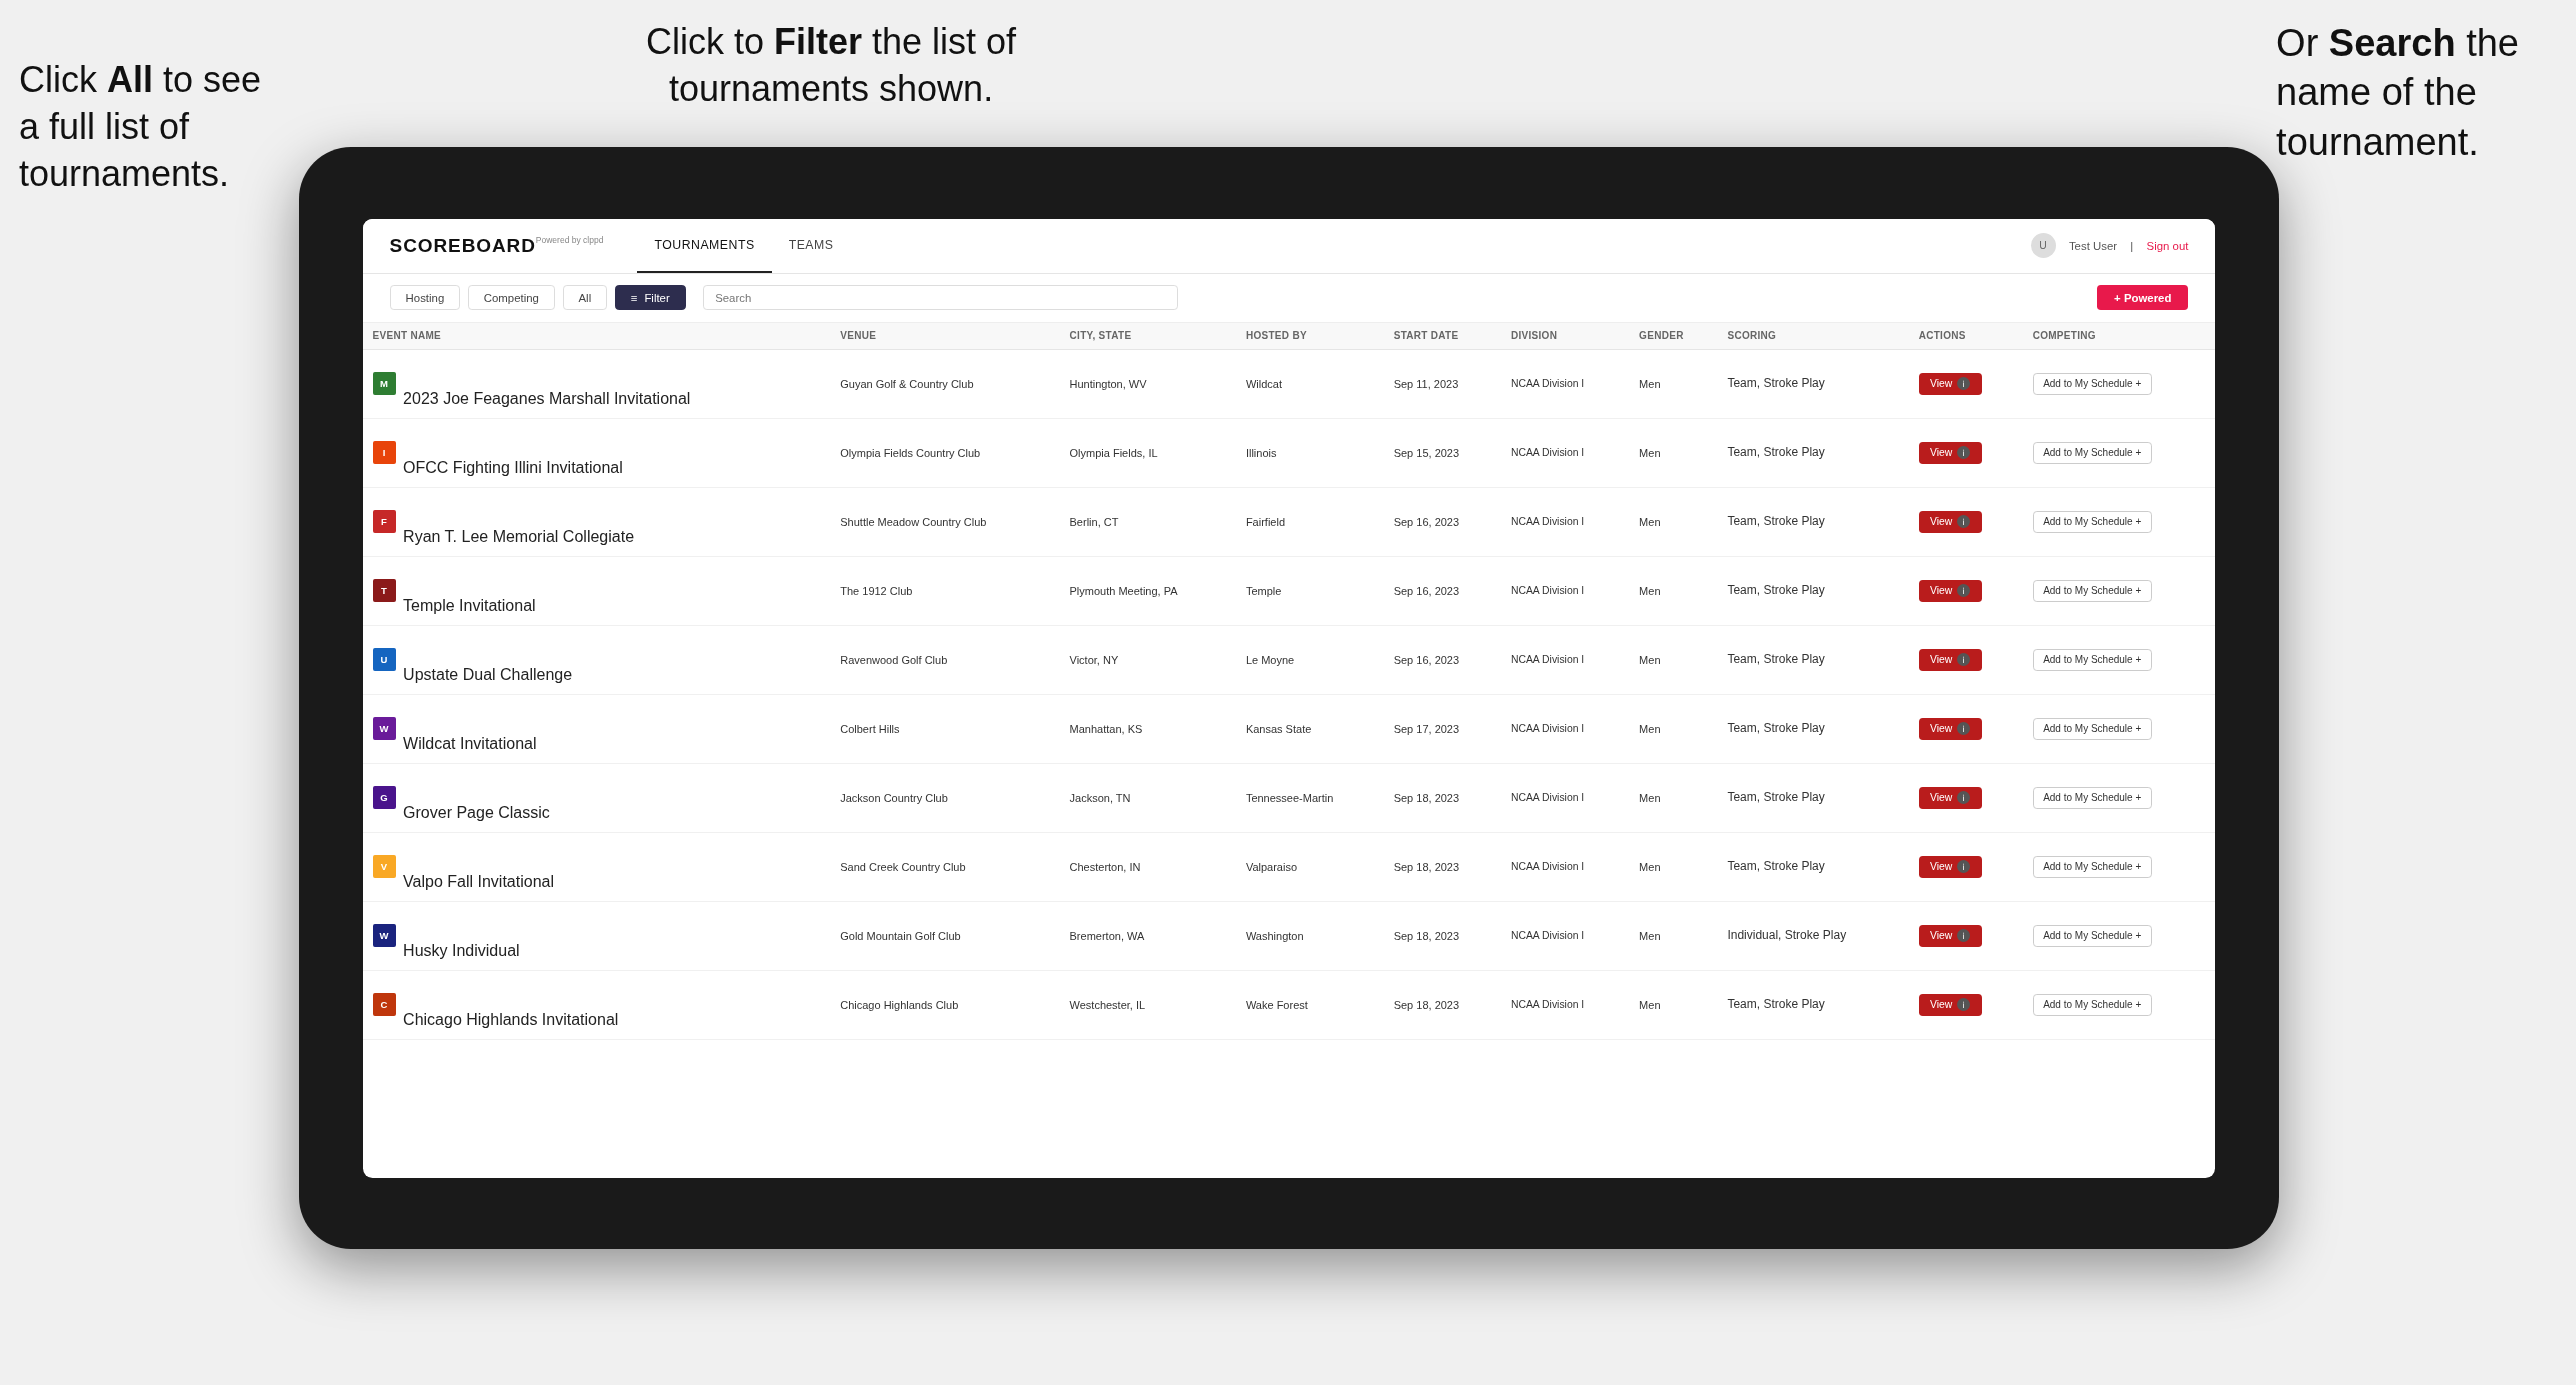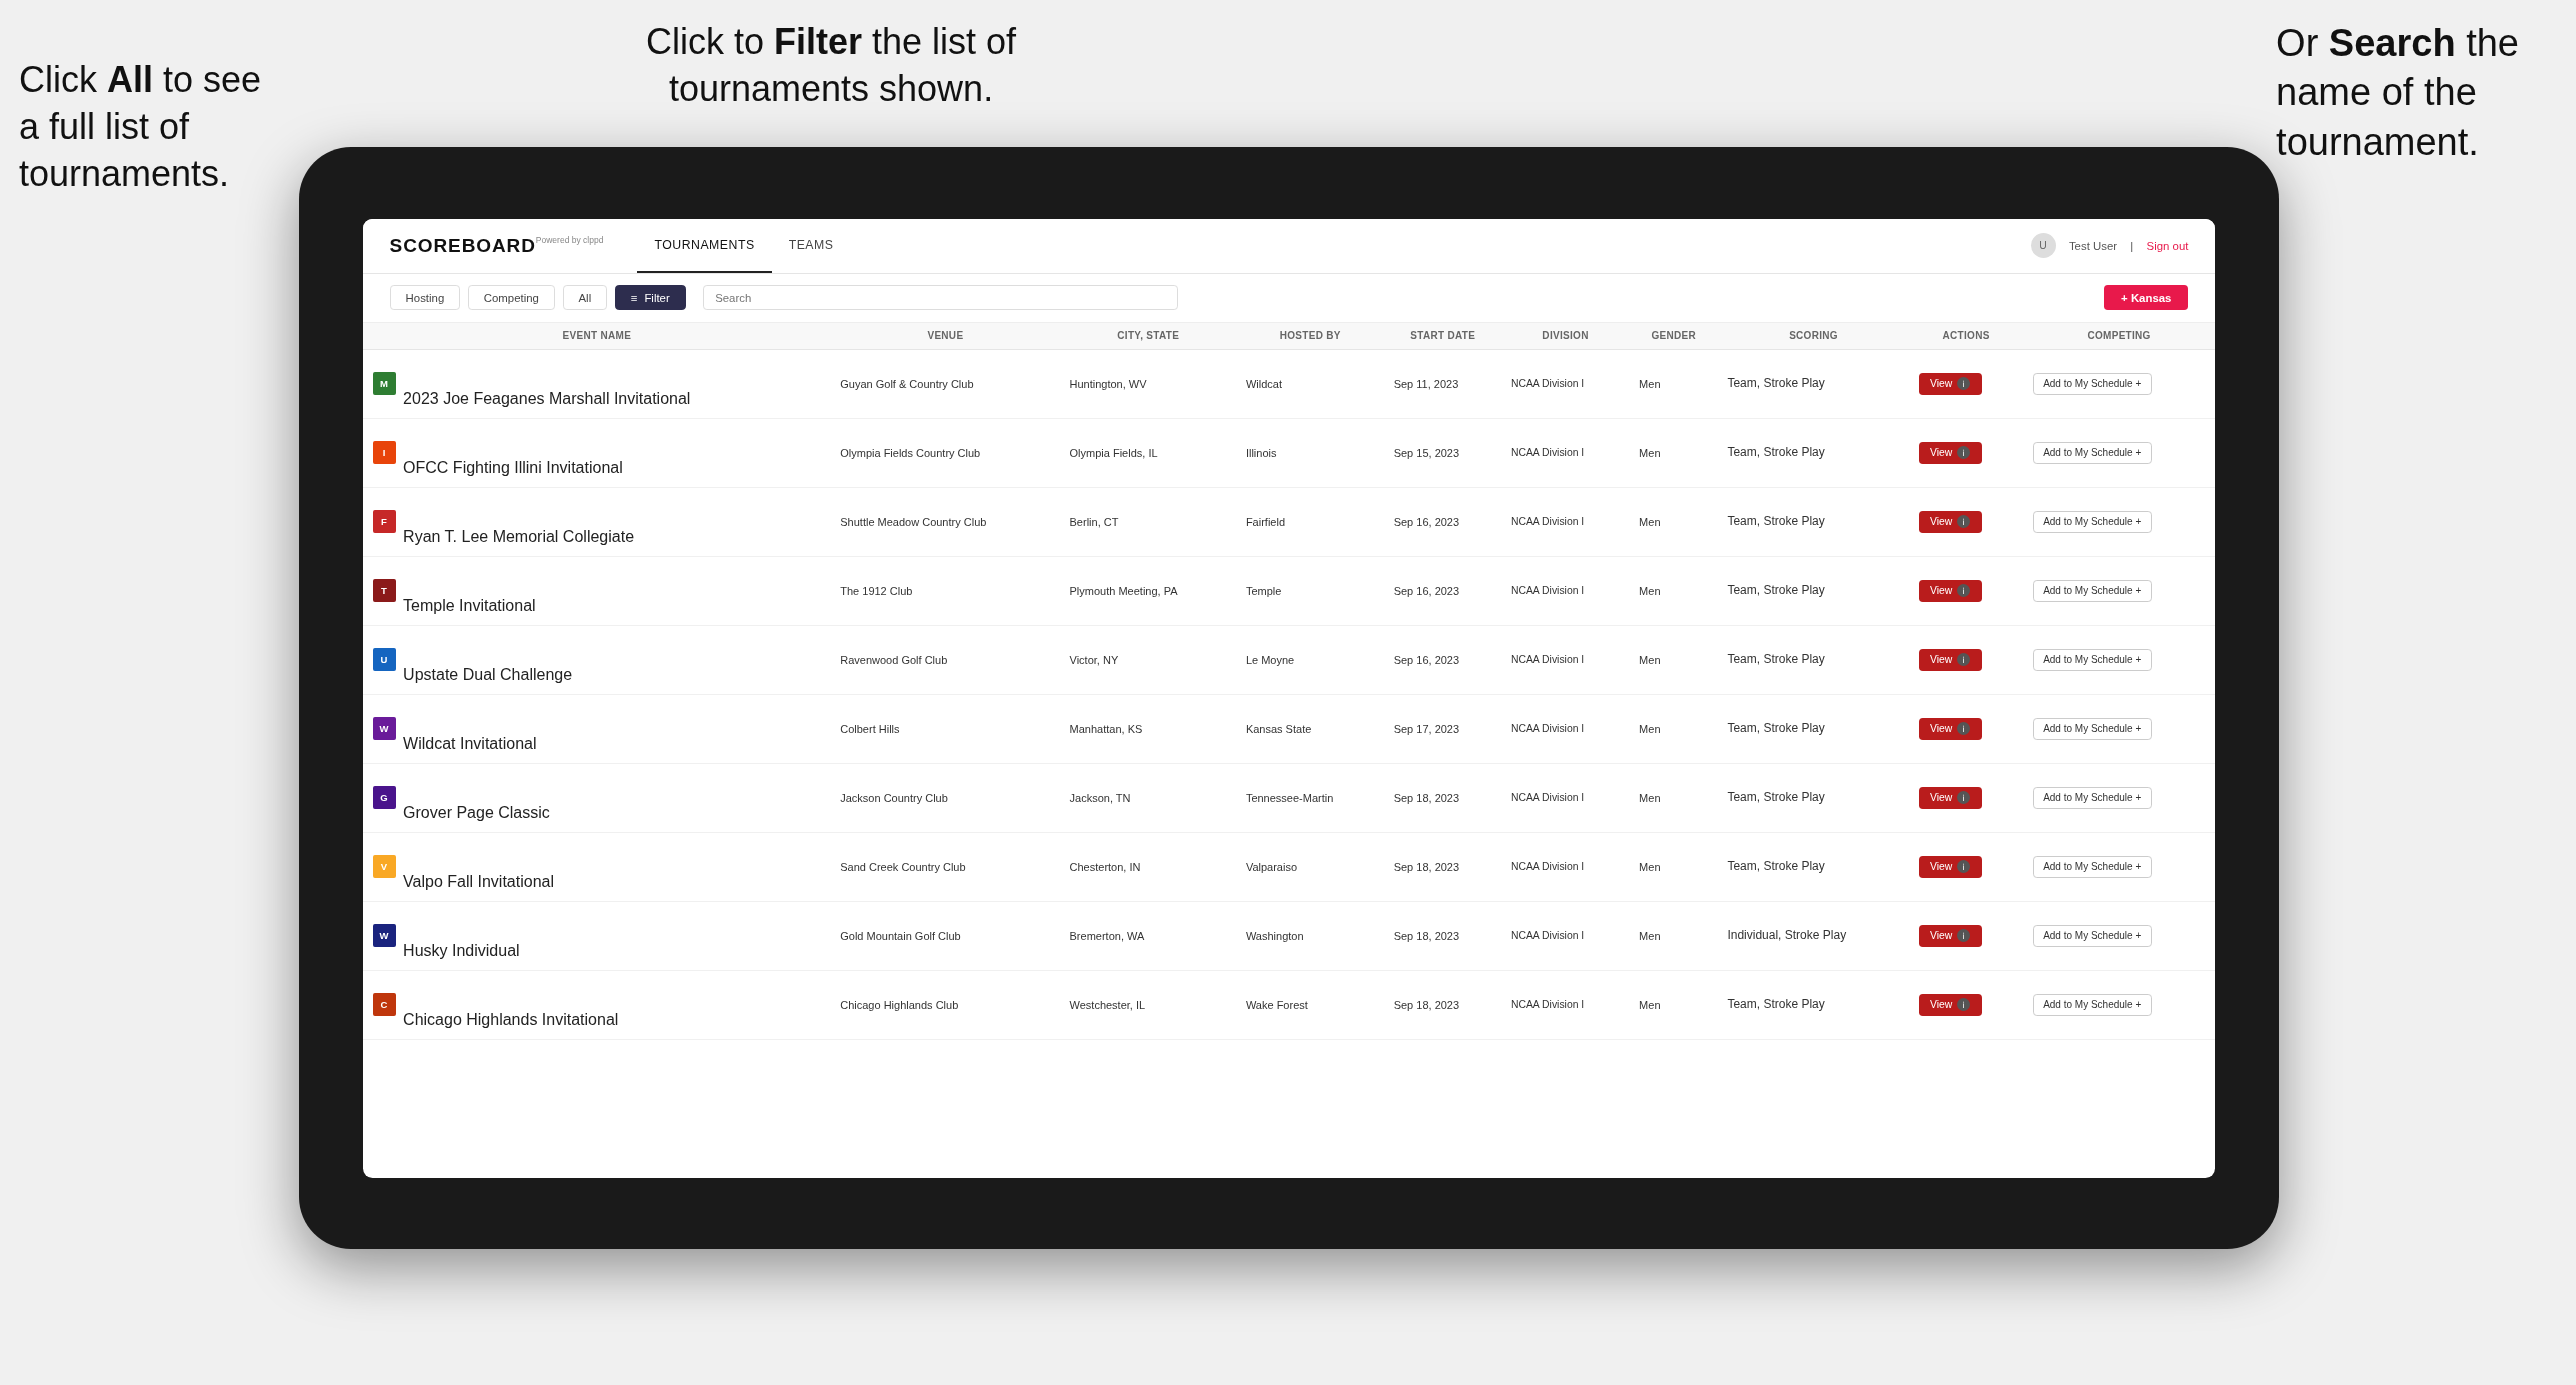--- a/index.html
+++ b/index.html
@@ -195,21 +195,21 @@
       font-size: 11px;
     }
 
     thead tr {
       background: #f8f8f8;
       border-bottom: 0.9px solid #e5e5e5;
     }
 
     thead th {
       padding: 7.6px 9.5px;
-      text-align: center;
+      text-align: left;
       font-size: 10px;
       font-weight: 700;
       color: #666;
       text-transform: uppercase;
       letter-spacing: 0.3px;
       white-space: nowrap;
       margin-left: 44px;
     }
 
     tbody tr {
@@ -349,21 +349,21 @@
       <button class="filter-btn">Hosting</button>
       <button class="filter-btn">Competing</button>
       <button class="filter-btn">All</button>
       <button class="filter-btn active-filter">
         <span style="margin-right:3.8px;">≡</span>
         <span>Filter</span>
       </button>
       <div class="search-box">
         <input type="text" placeholder="Search" style="">
       </div>
-      <button class="create-btn">+ Kansas</button>
+      <button class="create-btn">+ Powered</button>
     </div>
 
     <div class="table-container">
       <table>
         <thead>
           <tr>
             <th>EVENT NAME</th>
             <th>VENUE</th>
             <th>CITY, STATE</th>
             <th>HOSTED BY</th>

